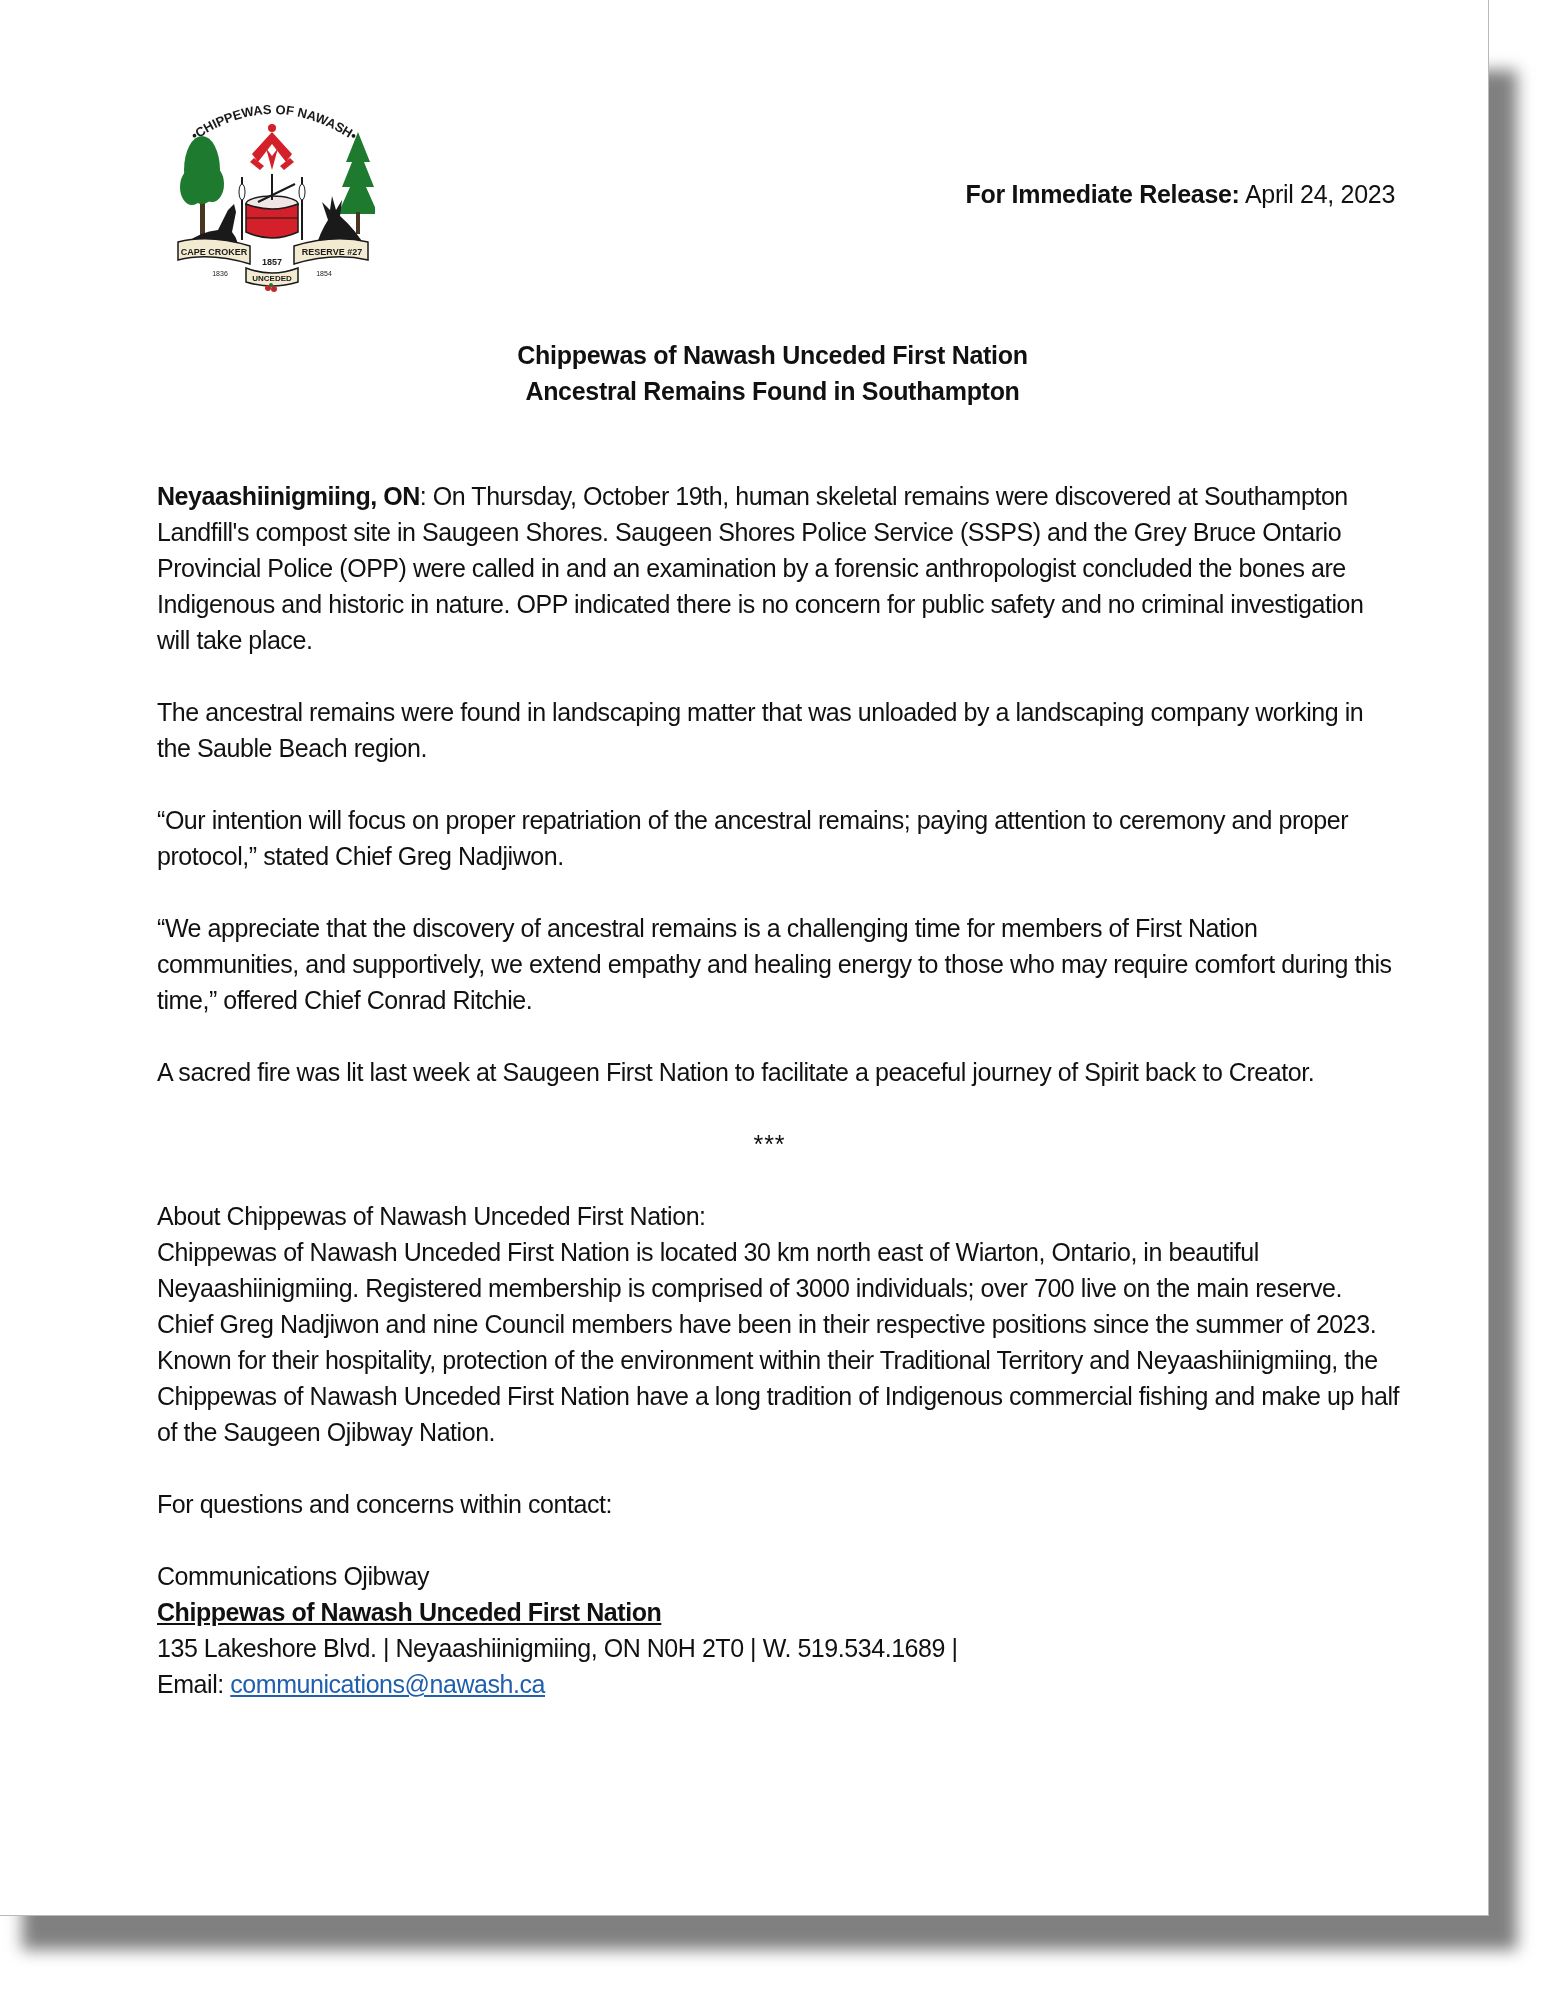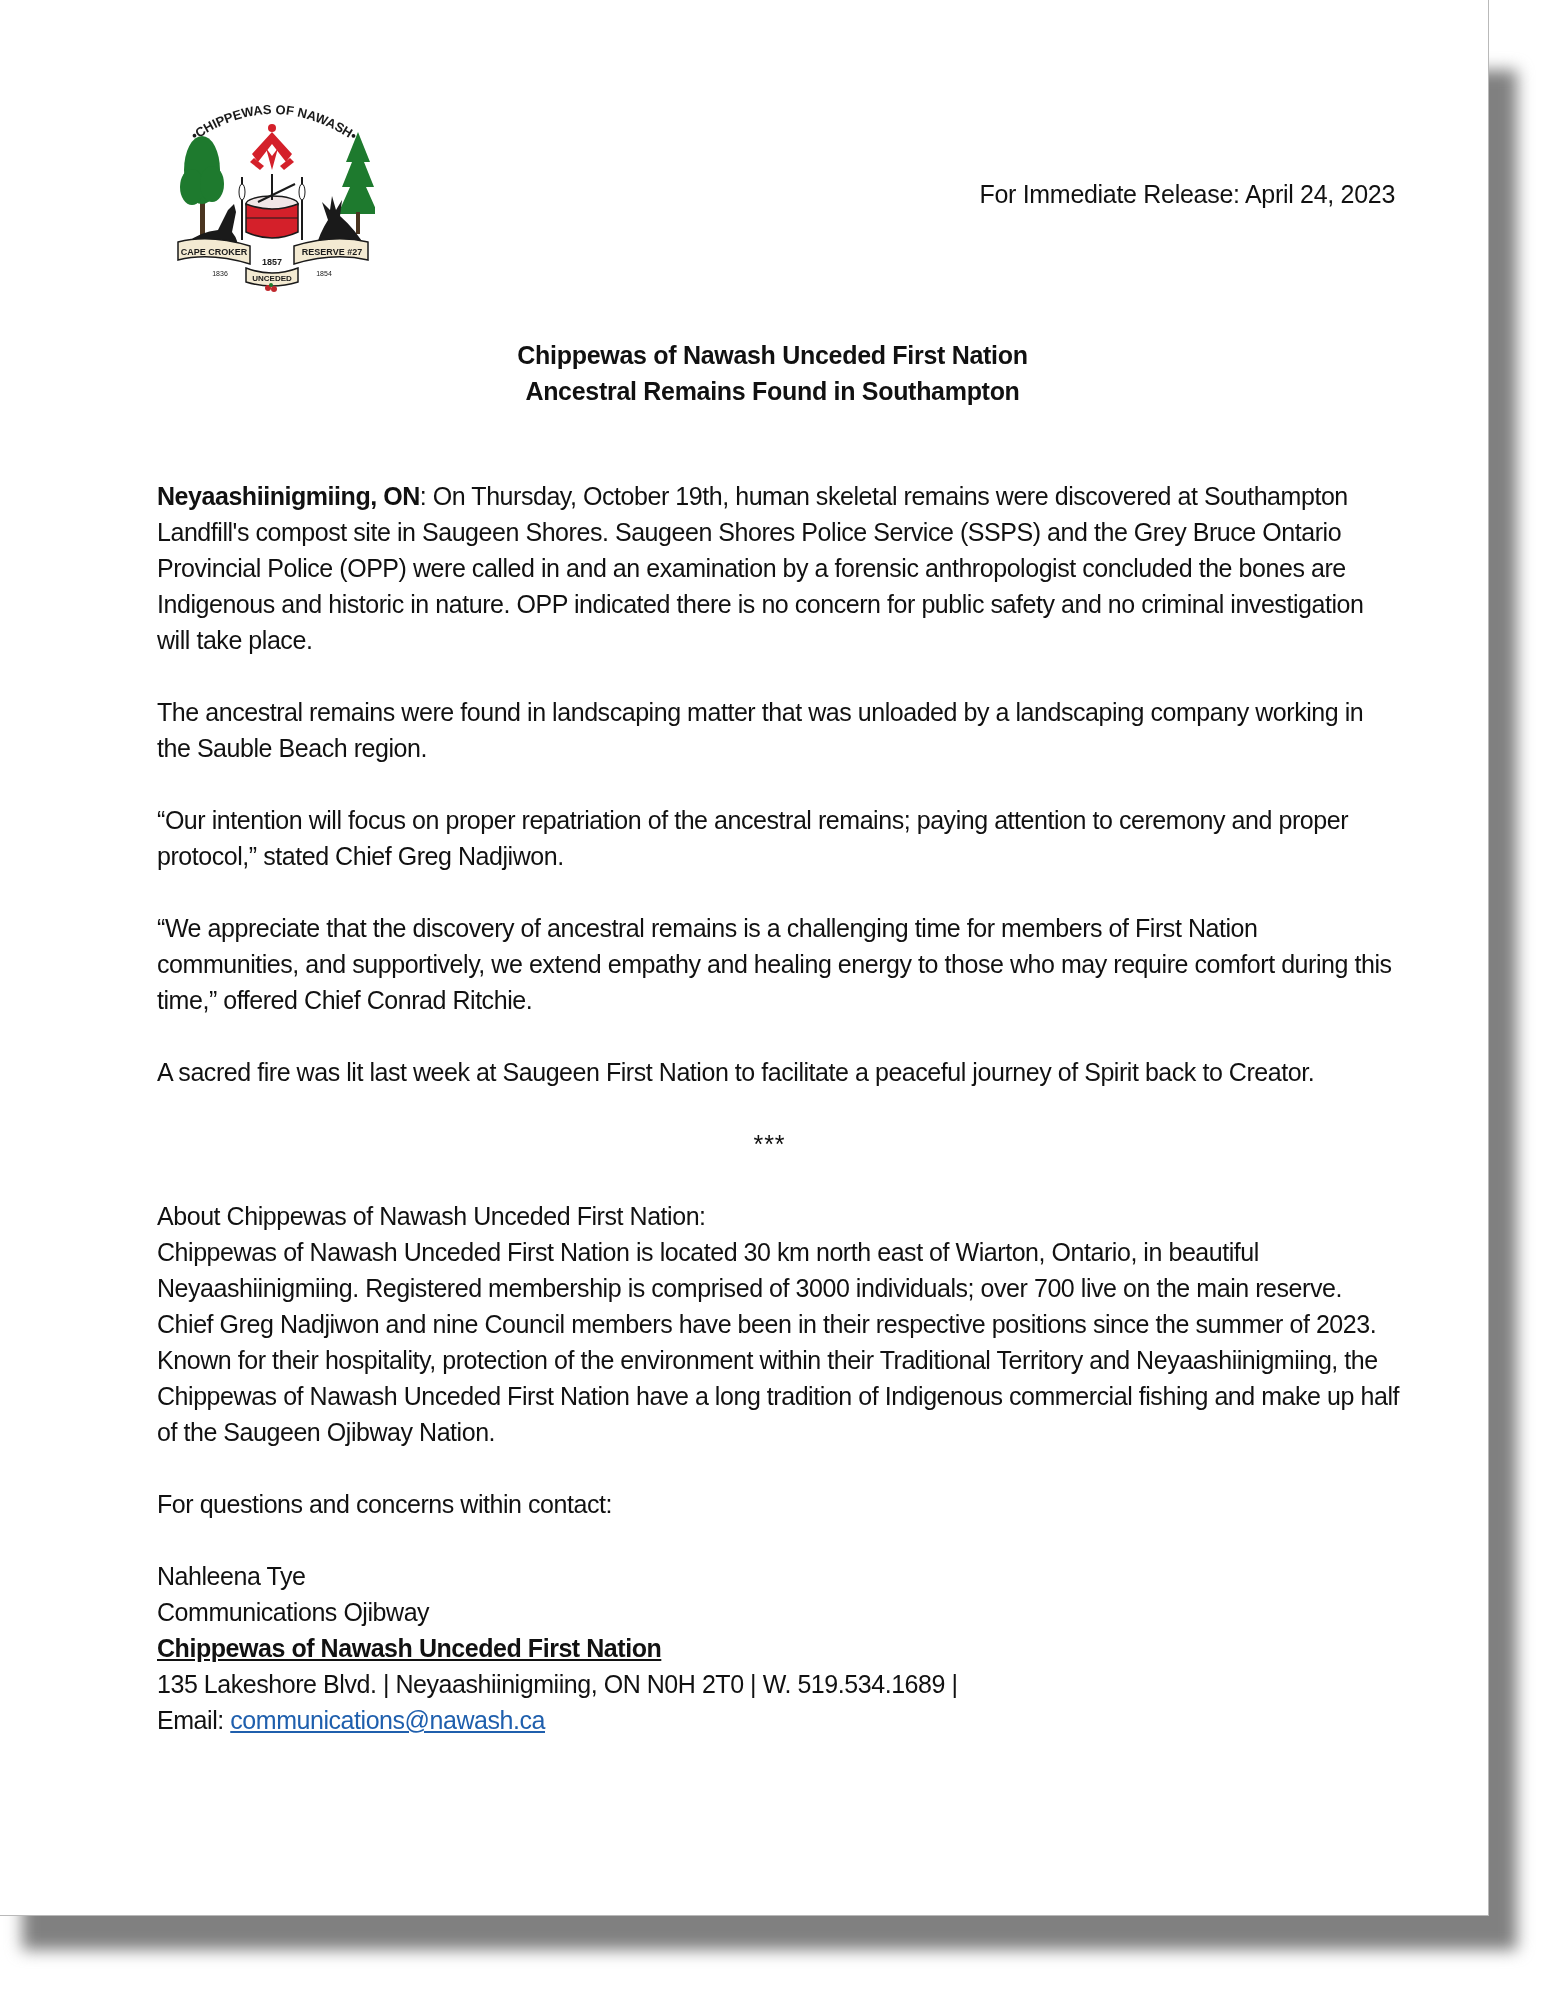--- a/index.html
+++ b/index.html
@@ -17,21 +17,21 @@
   .page {
     position:absolute; left:0; top:0; width:1488px; height:1915px;
     background:#ffffff;
     border-right:1px solid #b9b9b9; border-bottom:1px solid #b9b9b9;
   }
   .logo { position:absolute; left:170px; top:92px; width:205px; height:200px; }
   .release {
     position:absolute; right:93px; top:180px;
     font-size:25px; letter-spacing:-0.3px; white-space:nowrap;
   }
-  .release b { font-weight:normal;margin-top:21px; }
+  .release b { font-weight:bold;margin-top:21px; }
   .title {
     position:absolute; left:0; width:1545px; top:337px; text-align:center;
     font-size:25px; font-weight:bold; line-height:36px; letter-spacing:-0.3px;
   }
   .content {
     position:absolute; left:157px; top:478px; width:1245px;
     font-size:25px; line-height:36px; letter-spacing:-0.45px;
   }
   .content p { margin:0 0 36px 0; }
   .stars { text-align:center; margin:0 0 36px 0; padding-right:20px; letter-spacing:1px; }
@@ -130,20 +130,19 @@
     <p>“We appreciate that the discovery of ancestral remains is a challenging time for members of First Nation communities, and supportively, we extend empathy and healing energy to those who may require comfort during this time,” offered Chief Conrad Ritchie.</p>
     <p>A sacred fire was lit last week at Saugeen First Nation to facilitate a peaceful journey of Spirit back to Creator.</p>
     <div class="stars">***</div>
 
     <div class="about-heading">About Chippewas of Nawash Unceded First Nation:</div>
     <p>Chippewas of Nawash Unceded First Nation is located 30 km north east of Wiarton, Ontario, in beautiful Neyaashiinigmiing. Registered membership is comprised of 3000 individuals; over 700 live on the main reserve. Chief Greg Nadjiwon and nine Council members have been in their respective positions since the summer of 2023. Known for their hospitality, protection of the environment within their Traditional Territory and Neyaashiinigmiing, the Chippewas of Nawash Unceded First Nation have a long tradition of Indigenous commercial fishing and make up half of the Saugeen Ojibway Nation.</p>
 
     <p>For questions and concerns within contact:</p>
 
     <div class="contact">
-      <p>Nahleena Tye</p>
       <p>Communications Ojibway</p>
       <p><span class="org-link">Chippewas of Nawash Unceded First Nation</span></p>
       <p>135 Lakeshore Blvd. | Neyaashiinigmiing, ON  N0H 2T0 | W. 519.534.1689  |</p>
       <p><span>Email: </span><a class="email-link">communications@nawash.ca</a></p>
     </div>
   </div>
 </div>
 
 </body></html>

